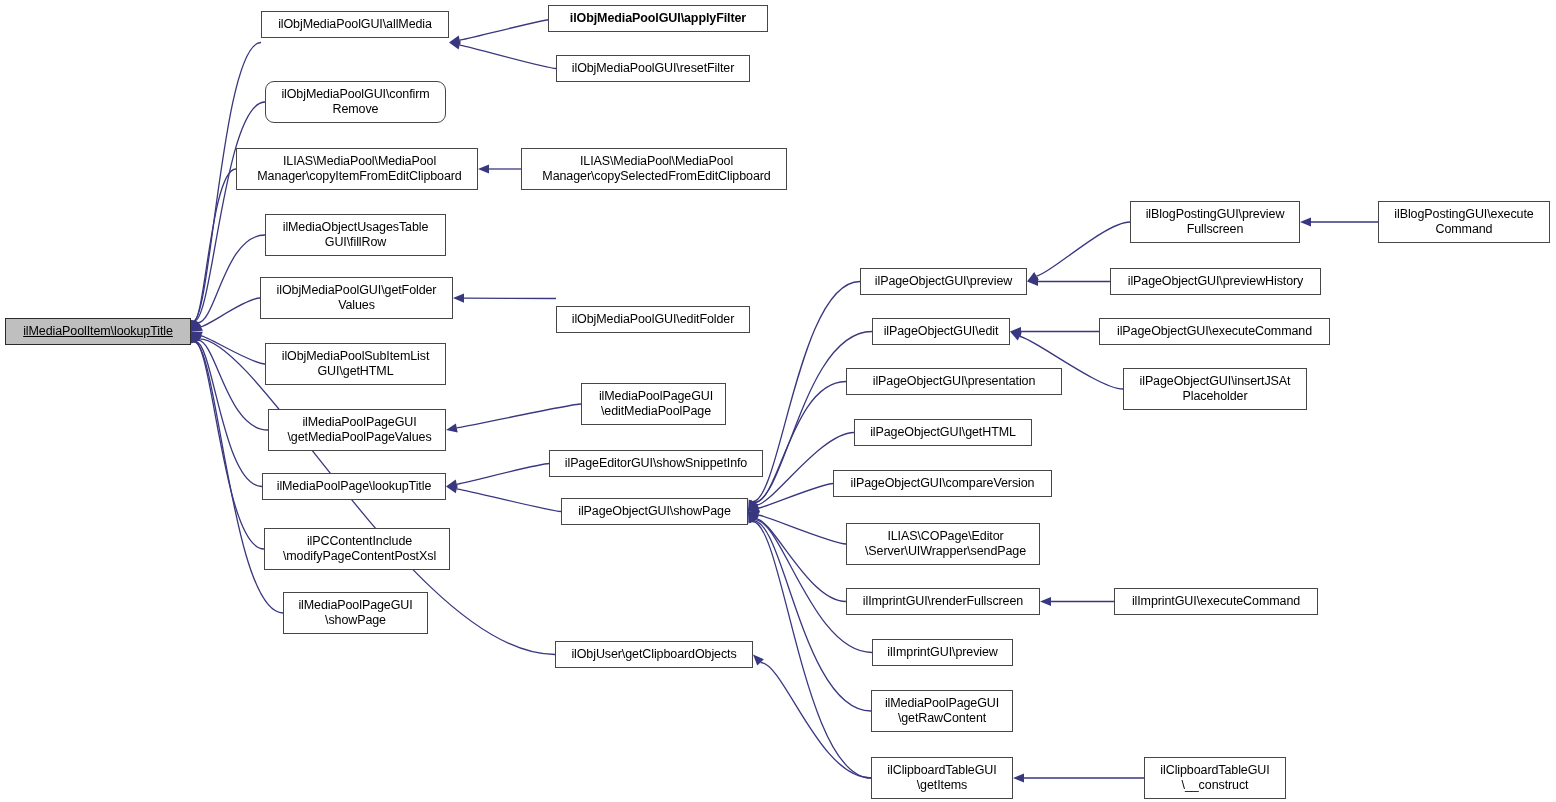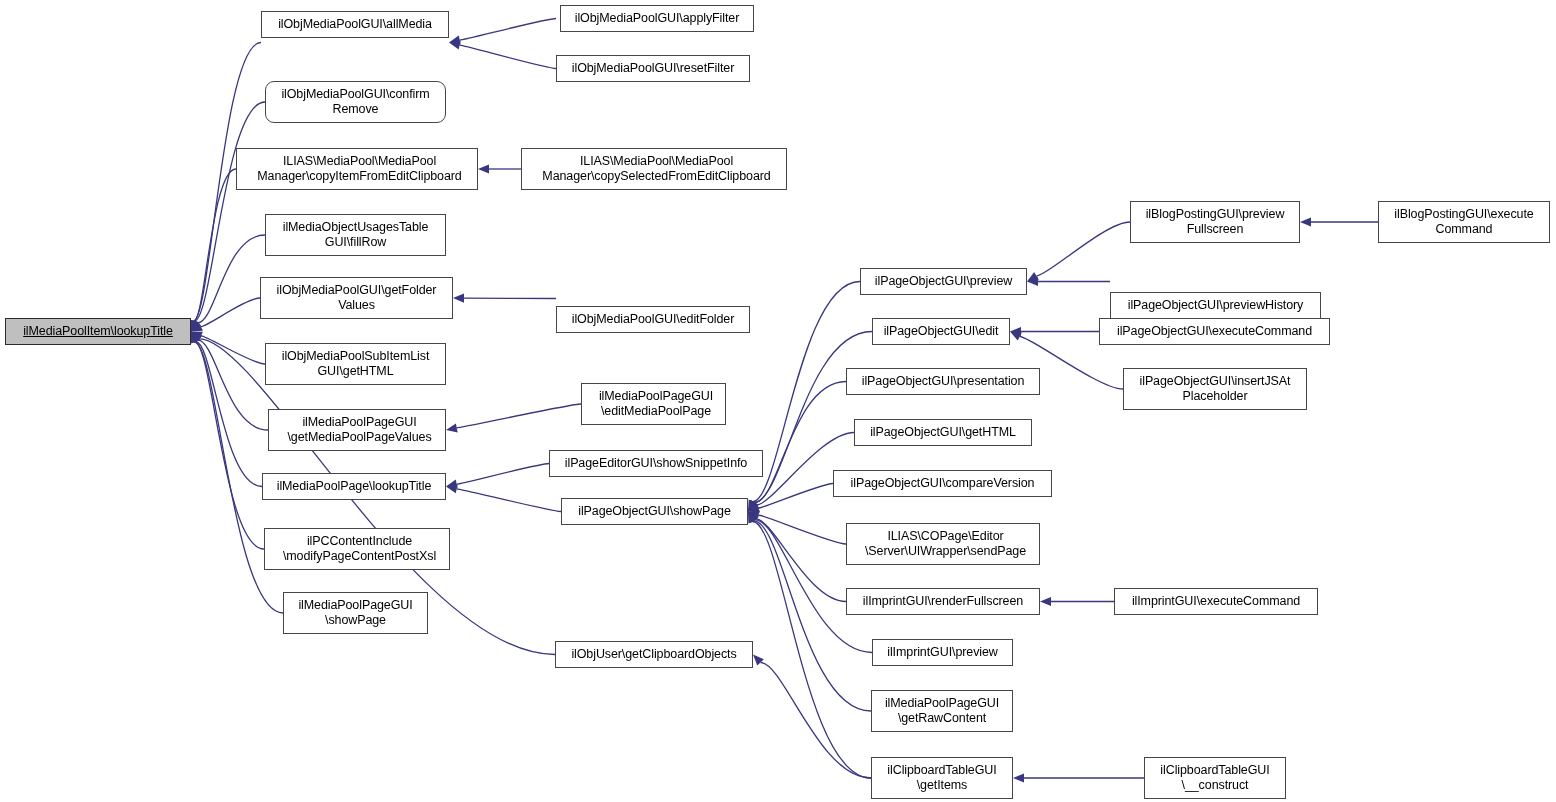--- a/index.html
+++ b/index.html
@@ -128,21 +128,21 @@
       <path d="M 1114.0,601.5 C 1114.0,601.5 1051.0,601.5 1051.0,601.5" fill="none" stroke="#38377f" stroke-width="1.3"></path>
       <polygon points="1040.0,601.5 1051.0,596.9 1051.0,606.1" fill="#38377f"></polygon>
       <path d="M 871.0,778.0 C 819.1,778.0 783.9,662.5 760.6,662.5" fill="none" stroke="#38377f" stroke-width="1.3"></path>
       <polygon points="753.0,654.5 763.9,659.3 757.3,665.6" fill="#38377f"></polygon>
       <path d="M 1144.0,778.0 C 1144.0,778.0 1024.0,778.0 1024.0,778.0" fill="none" stroke="#38377f" stroke-width="1.3"></path>
       <polygon points="1013.0,778.0 1024.0,773.4 1024.0,782.6" fill="#38377f"></polygon>
     </svg>
   <div id="node-layer">
       <div class="node root" style="left: 5px; top: 318px; width: 186px; height: 27px; text-decoration: underline;"><span class="node-label">ilMediaPoolItem\lookupTitle</span></div>
       <div class="node" style="left: 261px; top: 11px; width: 188px; height: 27px;"><span class="node-label">ilObjMediaPoolGUI\allMedia</span></div>
-      <div class="node" style="left: 560px; top: 5px; width: 194px; height: 27px;"><span class="node-label">ilObjMediaPoolGUI\applyFilter</span></div>
+      <div class="node" style="left: 548px; top: 5px; width: 220px; height: 27px; font-weight: bold;"><span class="node-label">ilObjMediaPoolGUI\applyFilter</span></div>
       <div class="node" style="left: 556px; top: 55px; width: 194px; height: 27px;"><span class="node-label">ilObjMediaPoolGUI\resetFilter</span></div>
       <div class="node" style="left: 265px; top: 81px; width: 181px; height: 42px; border-radius: 9px;"><span class="node-label">ilObjMediaPoolGUI\confirm
 Remove</span></div>
       <div class="node lalign" style="left: 236px; top: 148px; width: 242px; height: 42px;"><span class="node-label">ILIAS\MediaPool\MediaPool
 Manager\copyItemFromEditClipboard</span></div>
       <div class="node lalign" style="left: 521px; top: 148px; width: 266px; height: 42px;"><span class="node-label">ILIAS\MediaPool\MediaPool
 Manager\copySelectedFromEditClipboard</span></div>
       <div class="node" style="left: 265px; top: 214px; width: 181px; height: 42px;"><span class="node-label">ilMediaObjectUsagesTable
 GUI\fillRow</span></div>
       <div class="node" style="left: 260px; top: 277px; width: 193px; height: 42px;"><span class="node-label">ilObjMediaPoolGUI\getFolder
@@ -159,26 +159,26 @@
       <div class="node lalign" style="left: 264px; top: 528px; width: 186px; height: 42px;"><span class="node-label">ilPCContentInclude
 \modifyPageContentPostXsl</span></div>
       <div class="node" style="left: 283px; top: 592px; width: 145px; height: 42px;"><span class="node-label">ilMediaPoolPageGUI
 \showPage</span></div>
       <div class="node" style="left: 561px; top: 498px; width: 187px; height: 27px;"><span class="node-label">ilPageObjectGUI\showPage</span></div>
       <div class="node" style="left: 860px; top: 268px; width: 167px; height: 27px;"><span class="node-label">ilPageObjectGUI\preview</span></div>
       <div class="node" style="left: 1130px; top: 201px; width: 170px; height: 42px;"><span class="node-label">ilBlogPostingGUI\preview
 Fullscreen</span></div>
       <div class="node" style="left: 1378px; top: 201px; width: 172px; height: 42px;"><span class="node-label">ilBlogPostingGUI\execute
 Command</span></div>
-      <div class="node" style="left: 1110px; top: 268px; width: 211px; height: 27px; margin-top: 24px;"><span class="node-label">ilPageObjectGUI\previewHistory</span></div>
+      <div class="node" style="left: 1110px; top: 268px; width: 211px; height: 27px;"><span class="node-label">ilPageObjectGUI\previewHistory</span></div>
       <div class="node" style="left: 872px; top: 318px; width: 138px; height: 27px;"><span class="node-label">ilPageObjectGUI\edit</span></div>
       <div class="node" style="left: 1099px; top: 318px; width: 231px; height: 27px;"><span class="node-label">ilPageObjectGUI\executeCommand</span></div>
       <div class="node" style="left: 1123px; top: 368px; width: 184px; height: 42px;"><span class="node-label">ilPageObjectGUI\insertJSAt
 Placeholder</span></div>
-      <div class="node" style="left: 846px; top: 368px; width: 194px; height: 27px;"><span class="node-label">ilPageObjectGUI\presentation</span></div>
+      <div class="node" style="left: 846px; top: 368px; width: 216px; height: 27px;"><span class="node-label">ilPageObjectGUI\presentation</span></div>
       <div class="node" style="left: 854px; top: 419px; width: 178px; height: 27px;"><span class="node-label">ilPageObjectGUI\getHTML</span></div>
       <div class="node" style="left: 833px; top: 470px; width: 219px; height: 27px;"><span class="node-label">ilPageObjectGUI\compareVersion</span></div>
       <div class="node lalign" style="left: 846px; top: 523px; width: 194px; height: 42px;"><span class="node-label">ILIAS\COPage\Editor
 \Server\UIWrapper\sendPage</span></div>
       <div class="node" style="left: 846px; top: 588px; width: 194px; height: 27px;"><span class="node-label">ilImprintGUI\renderFullscreen</span></div>
       <div class="node" style="left: 1114px; top: 588px; width: 204px; height: 27px;"><span class="node-label">ilImprintGUI\executeCommand</span></div>
       <div class="node" style="left: 872px; top: 639px; width: 141px; height: 27px;"><span class="node-label">ilImprintGUI\preview</span></div>
       <div class="node" style="left: 871px; top: 690px; width: 142px; height: 42px;"><span class="node-label">ilMediaPoolPageGUI
 \getRawContent</span></div>
       <div class="node" style="left: 555px; top: 641px; width: 198px; height: 27px;"><span class="node-label">ilObjUser\getClipboardObjects</span></div>

